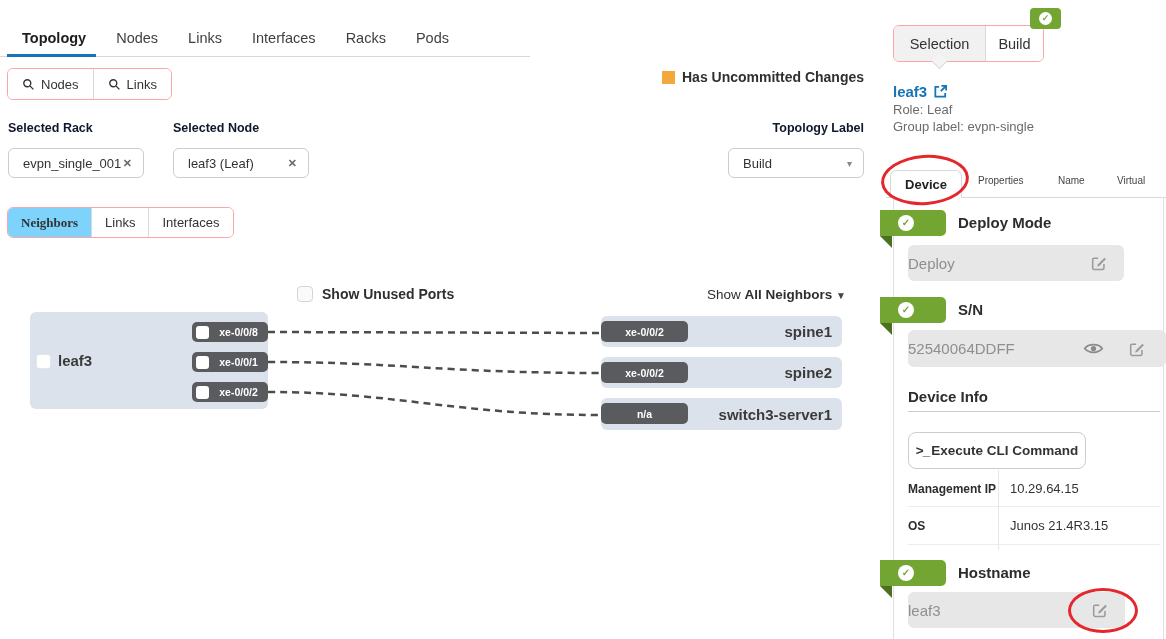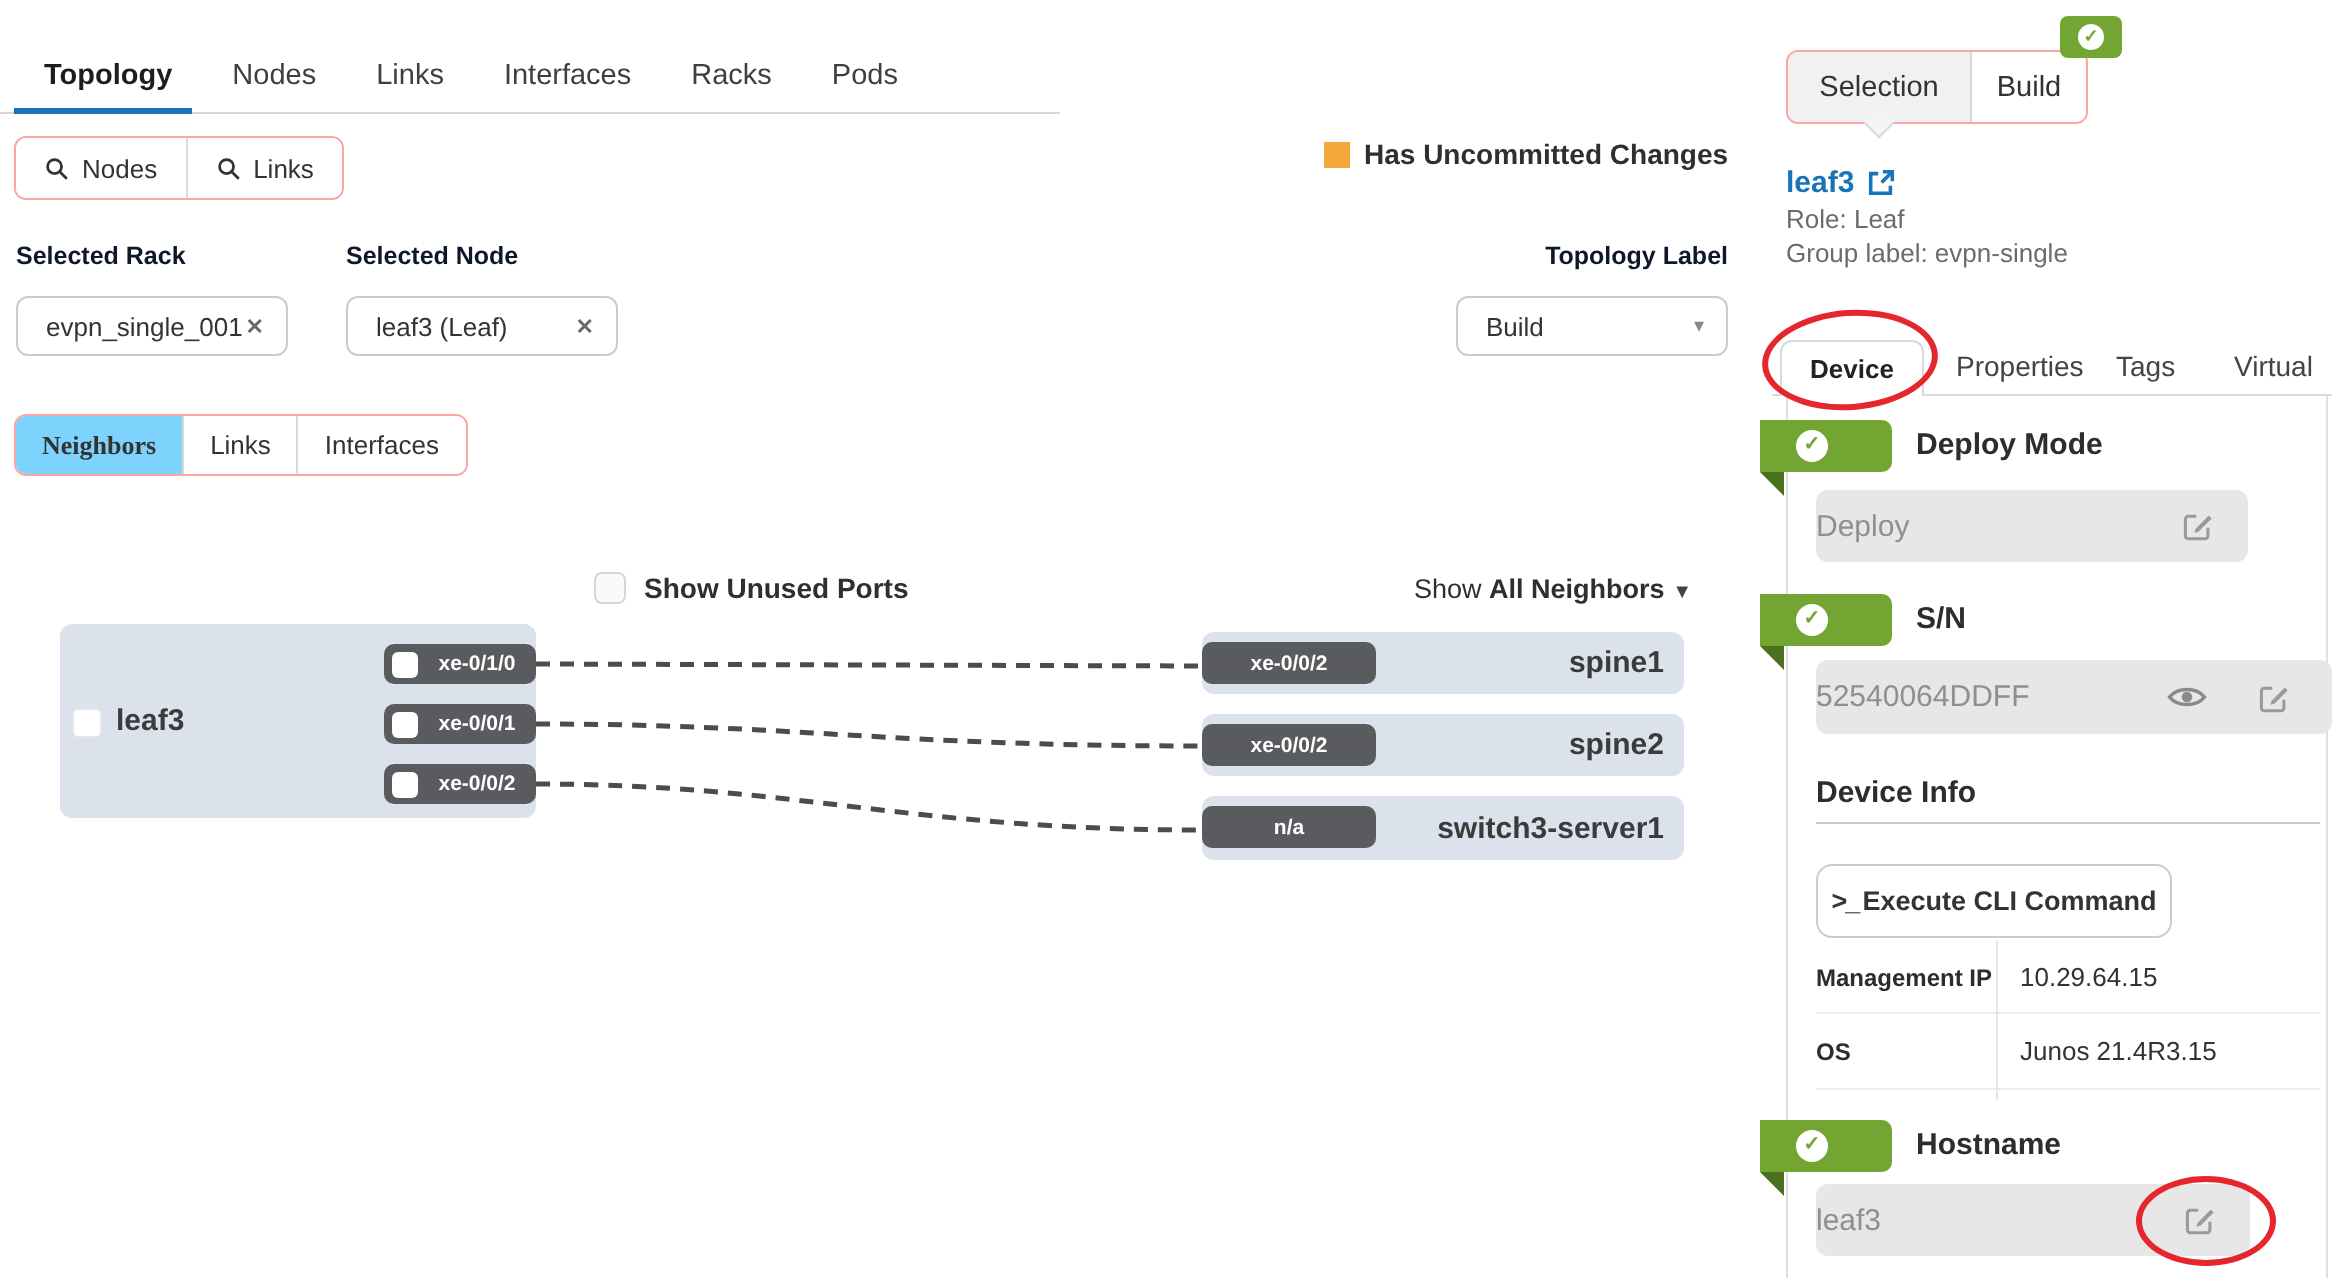--- a/index.html
+++ b/index.html
@@ -84,21 +84,21 @@
   #node-title { top:83px; left:893px; font-size:15px; font-weight:bold; color:#1774b8;
                 display:flex; align-items:center; gap:6px; cursor:pointer; }
   #node-role { top:102px; left:893px; font-size:13px; color:#6b6b6b; }
   #node-group { top:119px; left:893px; font-size:13px; color:#6b6b6b; }
 
   #detail-tabline { top:197px; left:886px; width:280px; height:1px; background:#d9d9d9; }
   #tab-device { top:170px; left:890px; width:72px; height:28px; background:#fff;
                 border:1px solid #d9d9d9; border-bottom:none; border-radius:6px 6px 0 0;
                 display:flex; align-items:center; justify-content:center;
                 font-size:13px; font-weight:bold; color:#222; z-index:2; cursor:pointer; }
-  .detail-tab { position:absolute; top:175px; font-size:14px; color:#444; cursor:pointer; }
+  .detail-tab { position:absolute; top:175px; font-size:10px; color:#444; cursor:pointer; }
 
   .red-ellipse { position:absolute; border:3px solid #e5262c; border-radius:50%; z-index:6; pointer-events:none; }
   #circle-device { top:155px; left:881px; width:88px; height:50px; transform:rotate(-4deg); }
   #circle-hostname { top:588px; left:1068px; width:70px; height:45px; }
 
   #panel-border-left { top:198px; left:893px; width:1px; height:441px; background:#e0e0e0; }
   #panel-border-right { top:198px; left:1163px; width:1px; height:441px; background:#e0e0e0; }
 
   .ribbon { position:absolute; left:880px; width:66px; height:26px; background:#73a533;
             border-radius:0 5px 5px 0; display:flex; align-items:center; z-index:3; }
@@ -194,21 +194,21 @@
   <span>Show</span>
   <b>All Neighbors</b>
   <span class="dn">▼</span>
 </div>
 
 <div id="leaf-box" class="abs">
   <span class="cb"></span>
   <span class="name">leaf3</span>
   <div class="port-pill" style="top:10px;">
     <span class="pcb"></span>
-    <span class="plabel">xe-0/1/0</span>
+    <span class="plabel">xe-0/0/8</span>
   </div>
   <div class="port-pill" style="top:40px;">
     <span class="pcb"></span>
     <span class="plabel">xe-0/0/1</span>
   </div>
   <div class="port-pill" style="top:70px;">
     <span class="pcb"></span>
     <span class="plabel">xe-0/0/2</span>
   </div>
 </div>
@@ -248,21 +248,21 @@
     <path d="M9 2 h5 v5" fill="none" stroke="#1774b8" stroke-width="1.9"></path>
     <path d="M13.6 2.4 L8.3 7.7" stroke="#1774b8" stroke-width="1.9"></path>
   </svg>
 </div>
 <div id="node-role" class="abs">Role: Leaf</div>
 <div id="node-group" class="abs">Group label: evpn-single</div>
 
 <div id="detail-tabline" class="abs"></div>
 <div id="tab-device" class="abs">Device</div>
 <div class="detail-tab" style="left:978px;">Properties</div>
-<div class="detail-tab" style="left:1058px;">Tags</div>
+<div class="detail-tab" style="left:1058px;">Name</div>
 <div class="detail-tab" style="left:1117px;">Virtual</div>
 <div id="circle-device" class="red-ellipse"></div>
 
 <div id="panel-border-left" class="abs"></div>
 <div id="panel-border-right" class="abs"></div>
 
 <div class="ribbon" style="top:210px;">
   <span class="check-circle">✓</span>
 </div>
 <div class="ribbon-fold" style="top:236px;"></div>

